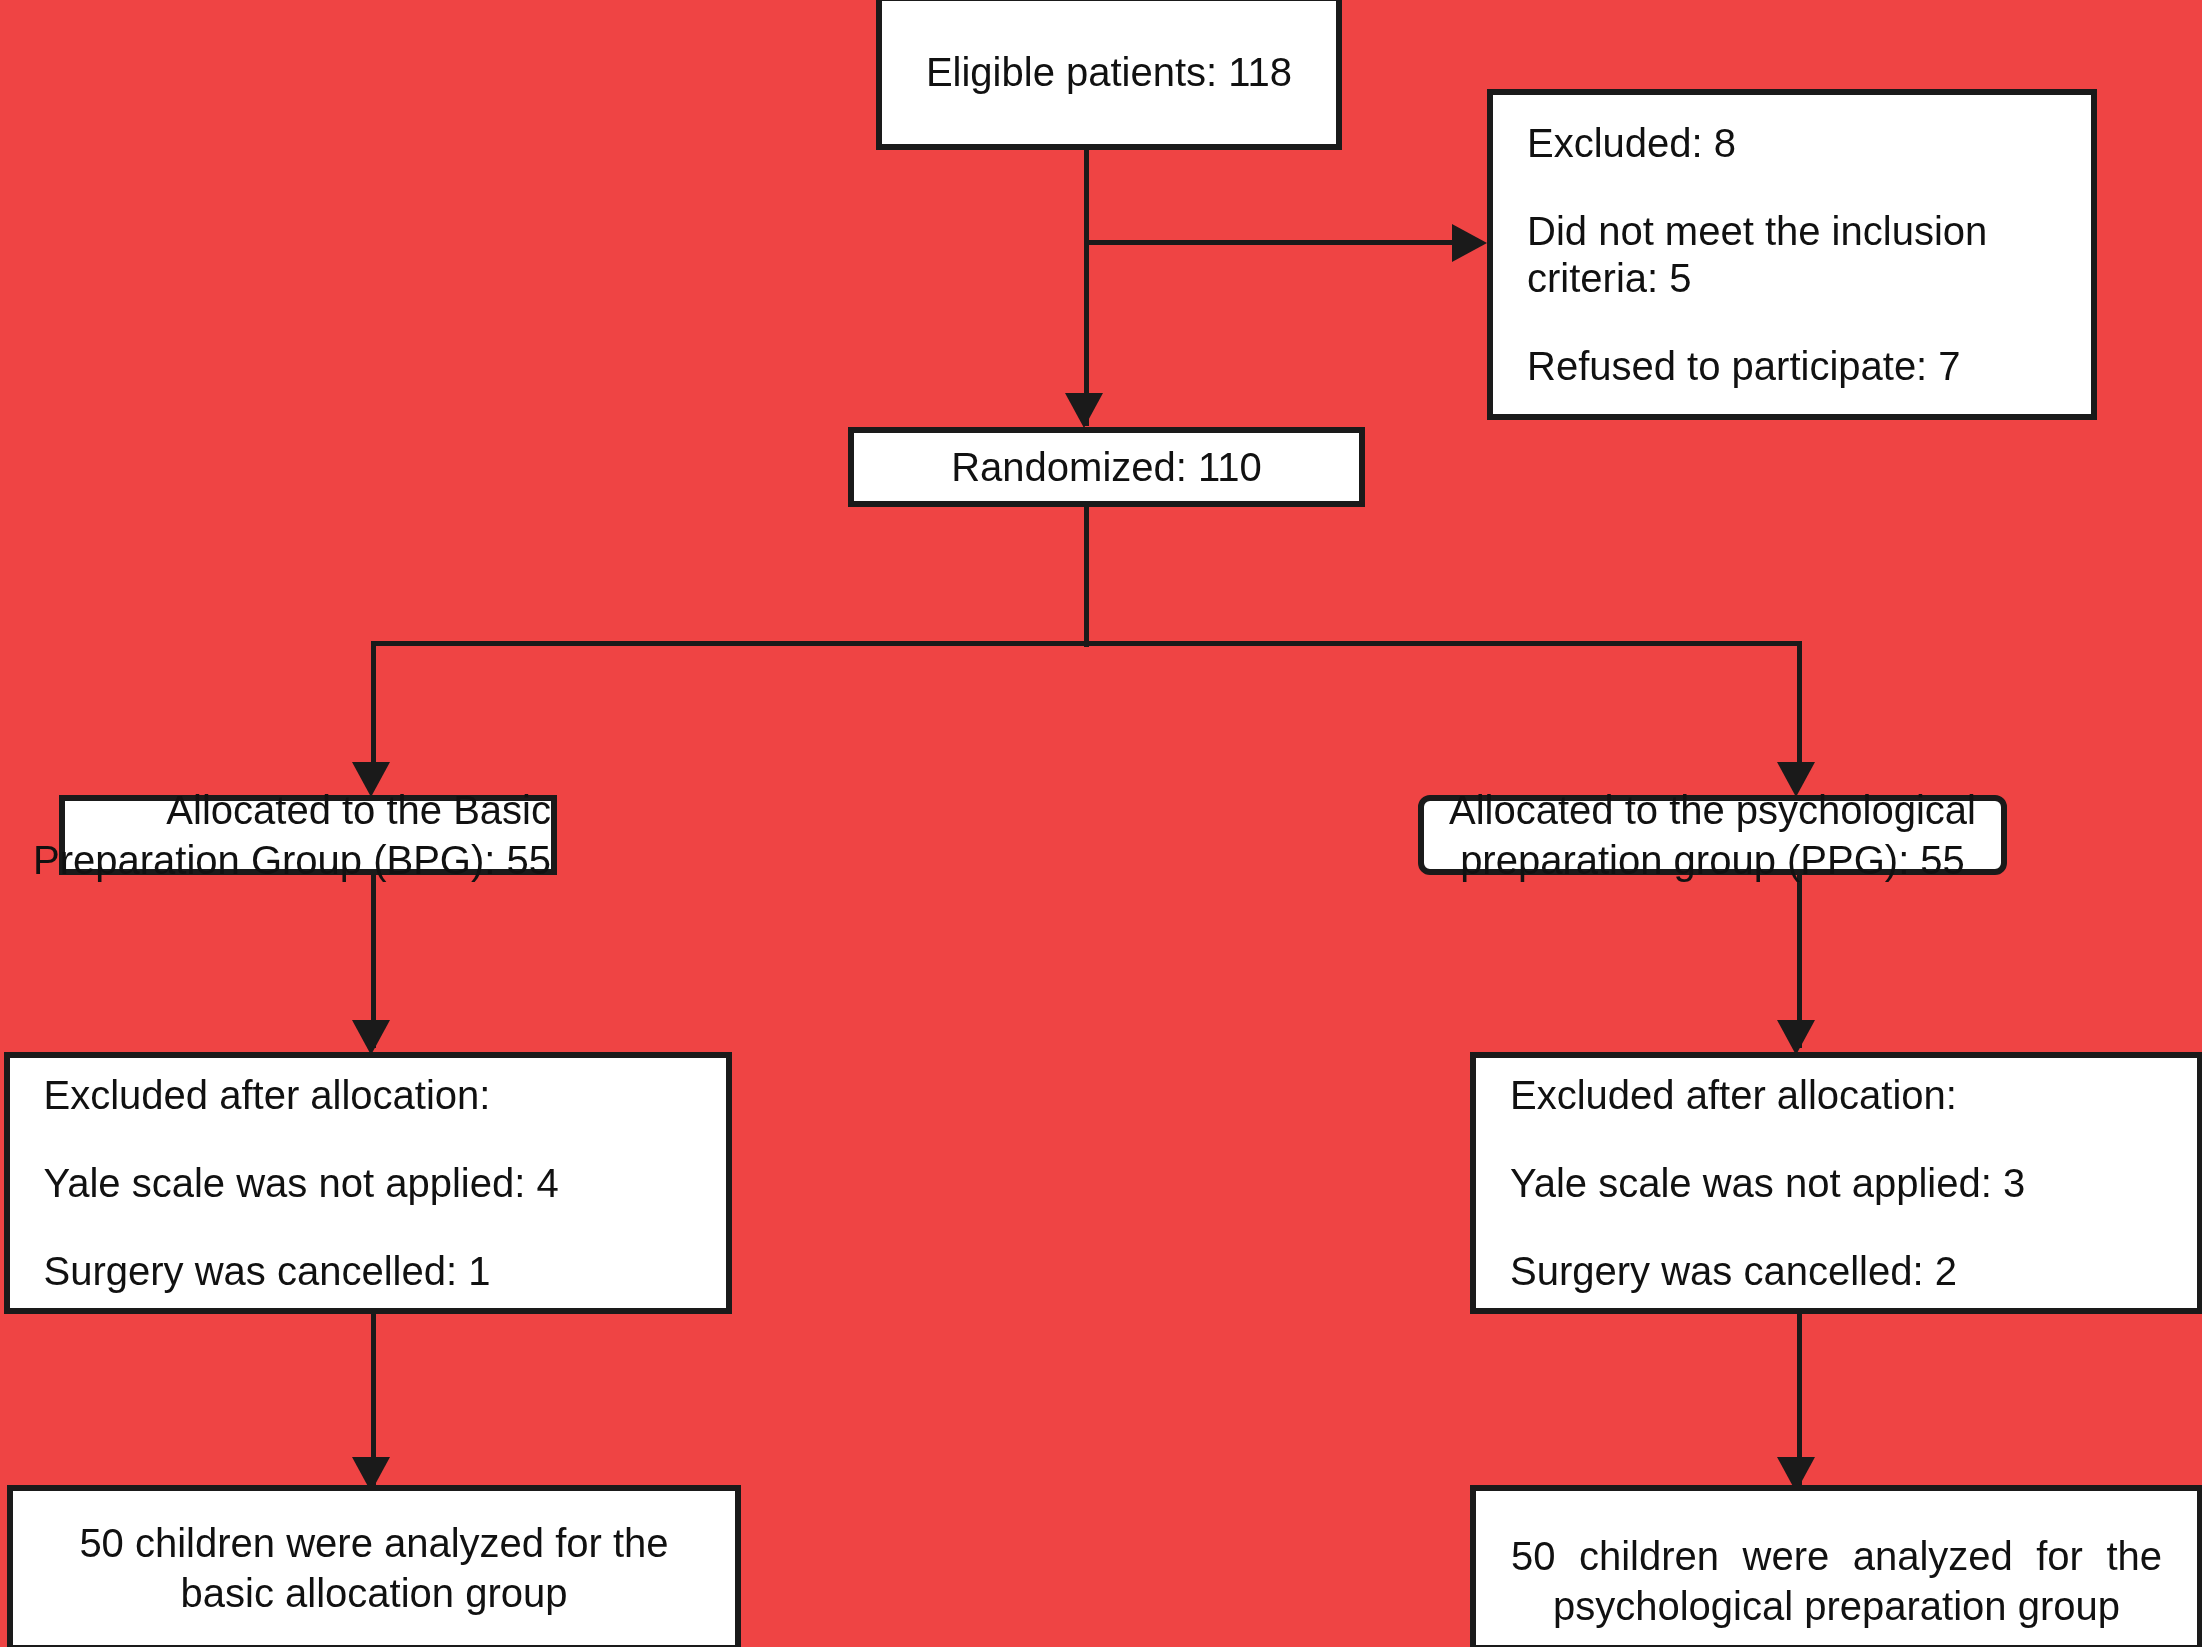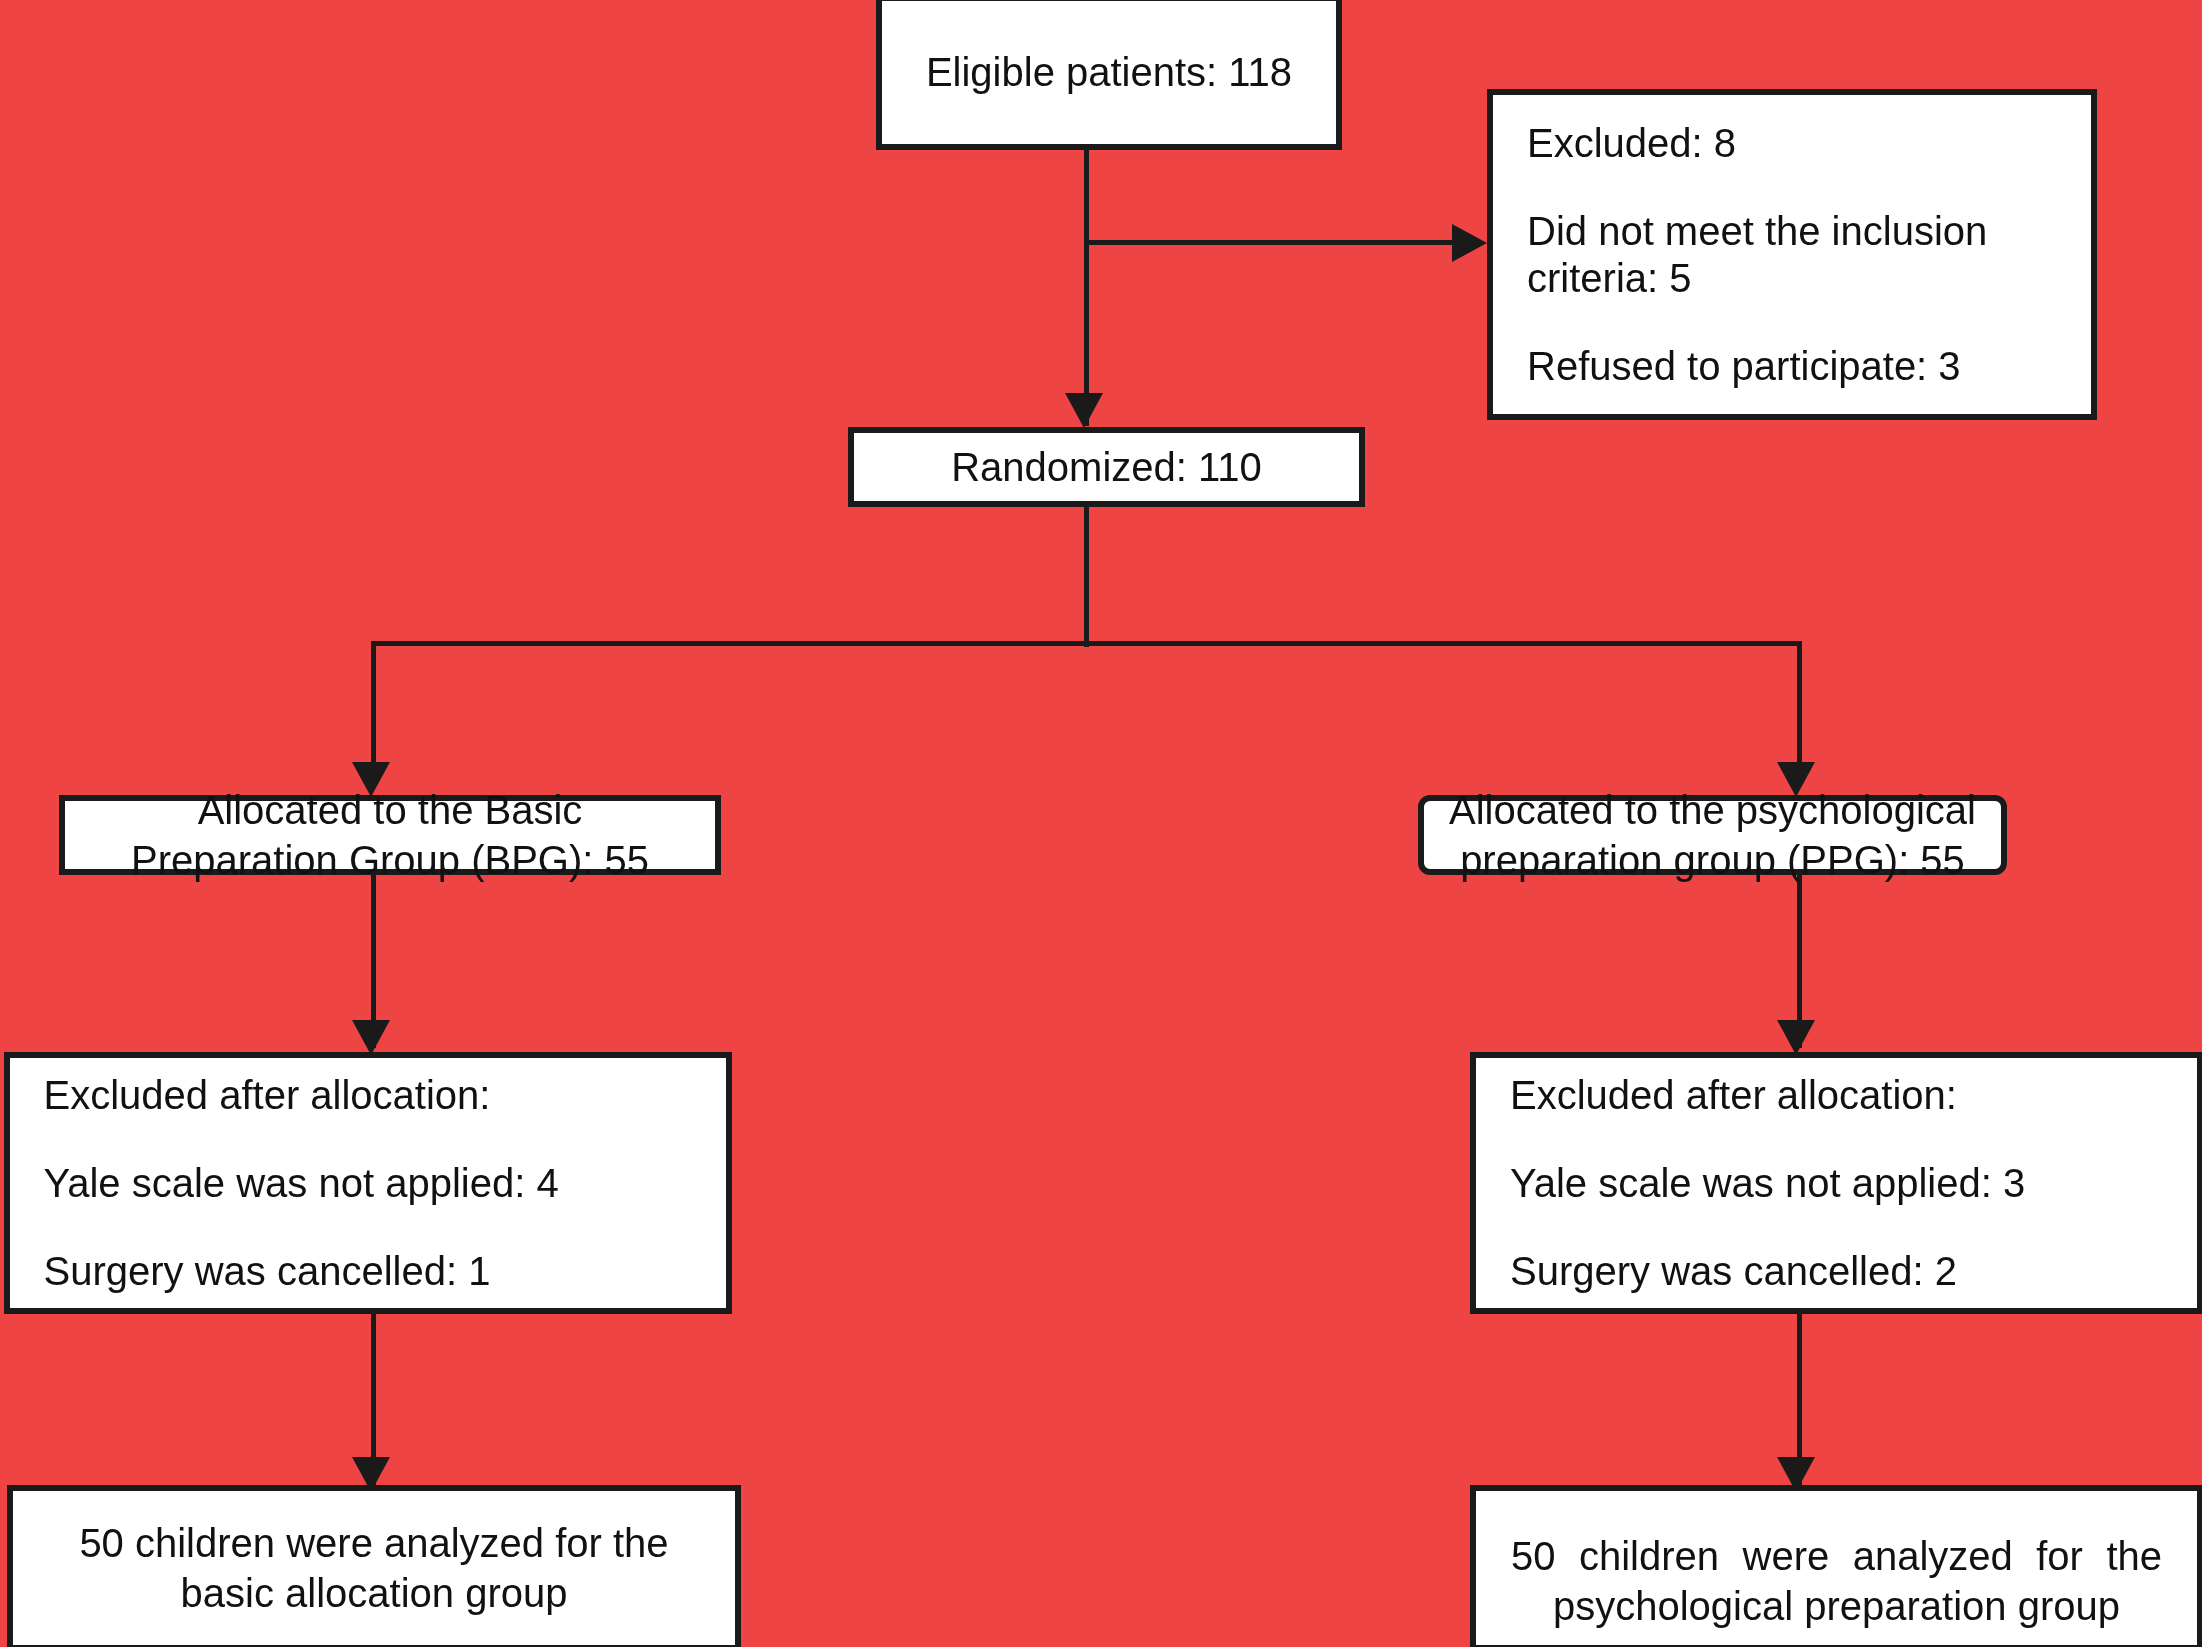--- a/index.html
+++ b/index.html
@@ -119,28 +119,28 @@
   <div class="arrow-down" style="left:1777px; top:1457px;"></div>
 
   <div class="node center" style="left:876px; top:-5.2px; width:466px; height:155px;">
     <span class="line">Eligible patients: 118</span>
   </div>
 
   <div class="node left padleft spaced" style="left:1487px; top:89px; width:610px; height:331px;">
     <span class="line">Excluded: 8</span>
     <span class="line" style="margin-bottom:-8.7px;">Did not meet the inclusion</span>
     <span class="line" style="margin-top:5.2px;">criteria: 5</span>
-    <span class="line">Refused to participate: 3</span>
+    <span class="line">Refused to participate: 7</span>
   </div>
 
   <div class="node center" style="left:848px; top:427px; width:517px; height:80px;">
     <span class="line">Randomized: 110</span>
   </div>
 
-  <div class="node center" style="left:59px; top:795px; width:662px; height:80px;">
+  <div class="node center" style="left:59px; top:795px; width:498px; height:80px;align-items:flex-end;">
     <span class="line">Allocated to the Basic</span>
     <span class="line">Preparation Group (BPG): 55</span>
   </div>
 
   <div class="node center" style="left:1418px; top:795px; width:589px; height:80px;border-radius:12px;">
     <span class="line">Allocated to the psychological</span>
     <span class="line">preparation group (PPG): 55</span>
   </div>
 
   <div class="node left padleft spaced" style="left:3.5px; top:1052px; width:728px; height:262px;">

